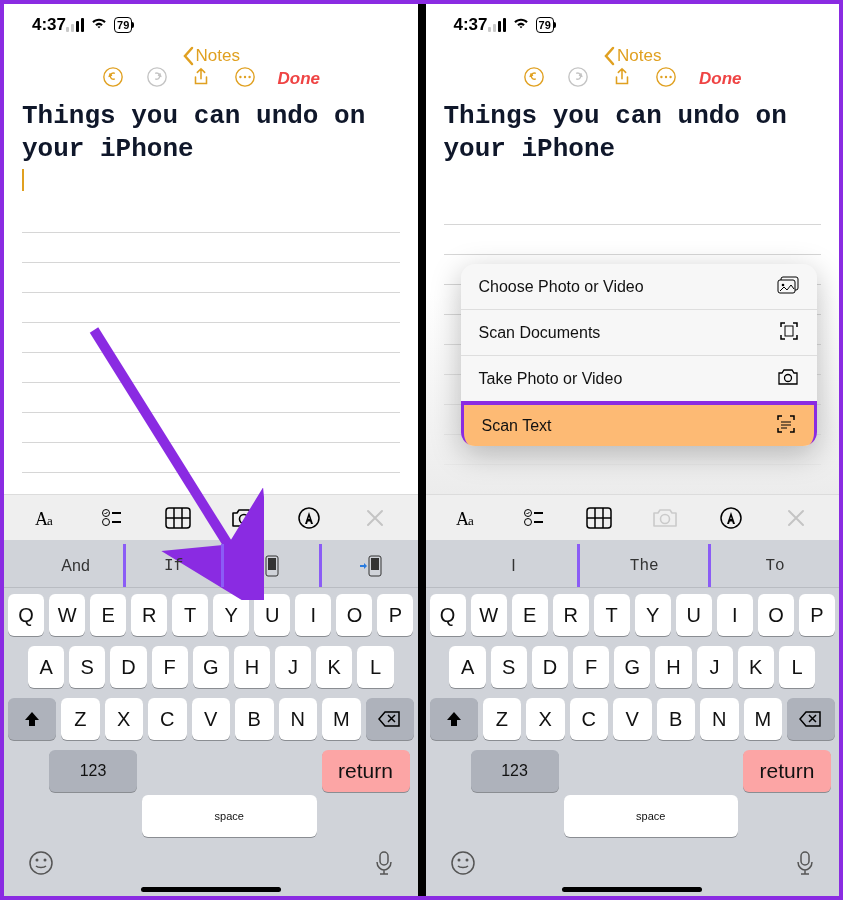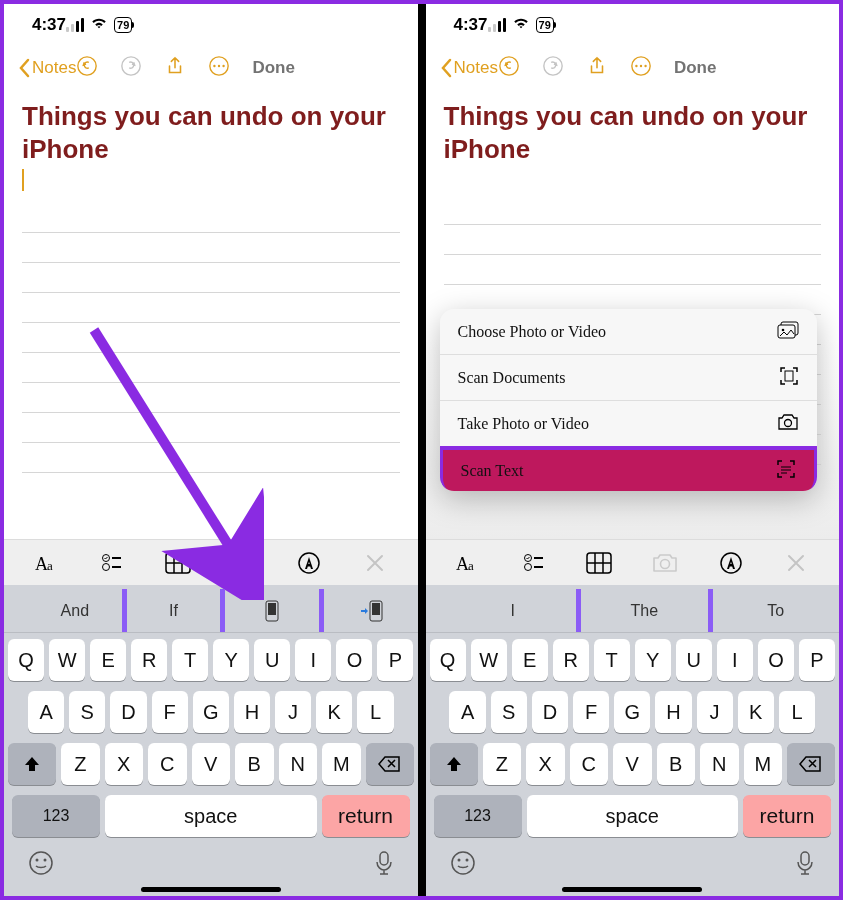--- a/index.html
+++ b/index.html
@@ -31,77 +31,76 @@
   .sigbars span { width:3px; background:#000; border-radius:1px; }
   .sigbars span.dim { background:#c8c8c8; }
   .sigbars span:nth-child(1){height:5px;} .sigbars span:nth-child(2){height:8px;}
   .sigbars span:nth-child(3){height:11px;} .sigbars span:nth-child(4){height:14px;}
   .wifi svg { width:18px; height:14px; }
   .batt { display:flex; align-items:center; border:1px solid #000; border-radius:4px; padding:1px 2px; font-size:11px; font-weight:700; position:relative; }
   .batt::after { content:""; position:absolute; right:-3px; top:4px; width:2px; height:6px; background:#000; border-radius:0 2px 2px 0;}
 
   
   .nav {
-    height: 44px; display:flex; align-items:center; 
-    padding: 0 14px; color:#e0a020;
+    height: 44px; display:flex; align-items:center; justify-content:space-between;
+    padding: 0 14px; color:#e0a020;flex-direction:column;
   }
   .back { display:flex; align-items:center; gap:2px; font-size:17px; }
   .navicons { display:flex; align-items:center; gap:22px; }
   .navicons svg { width:22px; height:22px; }
-  .done { font-weight:600; font-size:17px; color:#737373; }
+  .done { font-weight:600; font-size:17px; color:#ef4444;font-style:italic; }
 
   
   .note { flex:1; padding: 10px 18px 0; position:relative; }
-  .title { font-size:26px; font-weight:700; line-height:1.25; color:#7f1d1d; }
+  .title { font-size:26px; font-weight:700; line-height:1.25; color:#0f172a;font-family:Liberation Mono, monospace; }
   .cursor { display:inline-block; width:2px; height:22px; background:#e0a020; margin-top:4px; }
   .lines { margin-top:8px; }
   .ruleline { height:30px; border-bottom:1px solid #d6d6d6; }
 
   
   .fmt {
     height:46px; background:#efefef; border-top:1px solid #dcdcdc;
     display:flex; align-items:center; justify-content:space-around; padding:0 10px;
   }
   .fmt .btn { width:40px; height:40px; display:flex; align-items:center; justify-content:center; }
   .fmt .btn.dim { opacity:.35; }
 
   
   .kbd { background:#d0d3d9; padding-top:4px; }
   .sugg { height:44px; display:flex; border-bottom:1px solid #b9bcc2;padding-left:24px; }
   .sugg .cell { flex:1; display:flex; align-items:center; justify-content:center; font-size:16px; color:#333; position:relative; }
-  .sugg .cell + .cell { border-left:5px solid #8b5cf6; }
+  .sugg .cell + .cell { border-left:3px solid #8b5cf6;font-family:Liberation Mono, monospace; }
   .keys { padding:6px 4px; display:flex; flex-direction:column; gap:10px; }
   .row { display:flex; gap:5px; justify-content:center; }
   .key {
     background:#fff; border-radius:6px; box-shadow:0 1px 0 #8a8d92;
     height:42px; flex:1; display:flex; align-items:center; justify-content:center;
     font-size:20px; font-weight:400; color:#111;
   }
   .row.mid { padding:0 20px; }
   .key.fn { background:#aeb2bb; flex:0 0 48px; }
-  .key.space { flex:4.2; font-size:20px; }
+  .key.space { flex:4.2; font-size:11px;margin-top:45px; }
   .key.ret { background:#fca5a5; flex:0 0 88px; font-size:21px; }
   .row.bottom { padding:0 4px; }
-  .row.bottom .key.num { background:#aeb2bb; flex:0 0 88px; font-size:16px; }
+  .row.bottom .key.num { background:#aeb2bb; flex:0 0 88px; font-size:16px;margin-left:37px; }
   .home { height:44px; display:flex; align-items:center; justify-content:space-between; padding:0 24px; }
   .homebar { width:140px; height:5px; background:#000; border-radius:3px; margin:0 auto 4px;}
 
   
   .menu {
-    position:absolute; left:14px; right:22px; bottom:48px;
+    position:absolute; left:35px; right:22px; bottom:48px;
     background:#f2f2f2; border-radius:14px; box-shadow:0 8px 30px rgba(0,0,0,.25);
     overflow:hidden;
-    font-family:Liberation Serif, serif;
   }
   .menu .item {
     height:46px; display:flex; align-items:center; justify-content:space-between;
     padding:0 18px; font-size:16px; color:#111; background:#f7f7f7;
     border-bottom:1px solid #dedede;
   }
-  .menu .item.hl { border:4px solid #8a2be2; border-radius:0 0 14px 14px; border-top-width:4px; margin:-1px; background:#be185d;}
+  .menu .item.hl { border:4px solid #8a2be2; border-radius:0 0 14px 14px; border-top-width:4px; margin:-1px; background:#fdba74;}
   .menu .item:last-child { border-bottom:none; }
   .fade { position:absolute; left:0; right:0; bottom:0; height:200px;
     background:linear-gradient(to bottom, rgba(255,255,255,0), #ececec); pointer-events:none;}
 
   
   .arrow { position:absolute; left:60px; top:230px; pointer-events:none; }
 </style>
 </head>
 <body>
 

